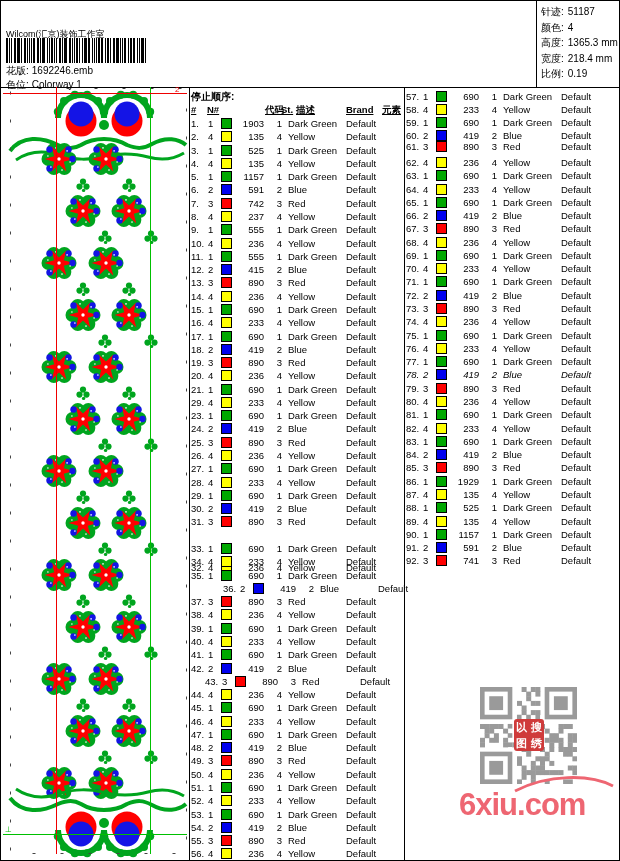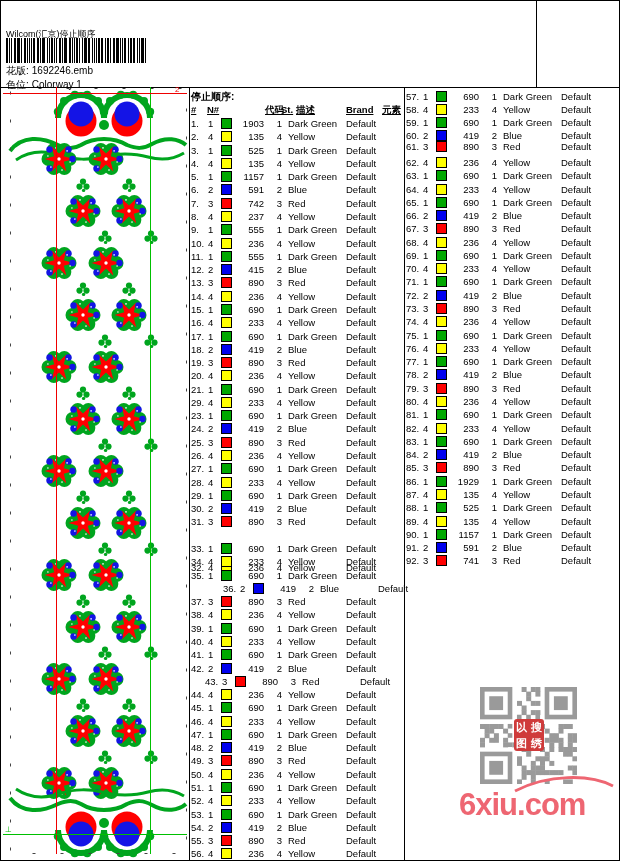--- a/index.html
+++ b/index.html
@@ -42,21 +42,21 @@
   .stamp{position:absolute;left:513px;top:718px;width:30px;height:32px;background:#cf3b3b;border-radius:3px;
          display:grid;grid-template-columns:1fr 1fr;align-items:center;justify-items:center;
          color:#fff;font-size:11px;line-height:15px;font-weight:bold;}
   #wm-svg{position:absolute;left:452px;top:768px;}
 </style>
 </head>
 <body>
 
 <div class="page">
 
-  <div class="studio">Wilcom(汇京)停止顺序</div>
+  <div class="studio">Wilcom(汇京)装饰工作室</div>
   <svg id="barcode" width="148" height="25" viewBox="0 0 148 25">
       <rect x="0" y="0" width="2" height="25" fill="#000"></rect>
       <rect x="3" y="0" width="1" height="25" fill="#000"></rect>
       <rect x="5" y="0" width="1" height="25" fill="#000"></rect>
       <rect x="8" y="0" width="2" height="25" fill="#000"></rect>
       <rect x="11" y="0" width="3" height="25" fill="#000"></rect>
       <rect x="15" y="0" width="1" height="25" fill="#000"></rect>
       <rect x="18" y="0" width="2" height="25" fill="#000"></rect>
       <rect x="21" y="0" width="1" height="25" fill="#000"></rect>
       <rect x="23" y="0" width="1" height="25" fill="#000"></rect>
@@ -102,20 +102,27 @@
       <rect x="135" y="0" width="3" height="25" fill="#000"></rect>
       <rect x="139" y="0" width="1" height="25" fill="#000"></rect>
     </svg>
   <div class="meta1">
     <span>花版:</span><span>1692246.emb</span>
   </div>
   <div class="meta2">
     <span>色位:</span><span>Colorway 1</span>
   </div>
 
+  <div class="info-panel" id="info-panel">
+      <div class="info-line"><span class="il">针迹:</span><span class="iv">51187</span></div>
+      <div class="info-line"><span class="il">颜色:</span><span class="iv">4</span></div>
+      <div class="info-line"><span class="il">高度:</span><span class="iv">1365.3 mm</span></div>
+      <div class="info-line"><span class="il">宽度:</span><span class="iv">218.4 mm</span></div>
+      <div class="info-line"><span class="il">比例:</span><span class="iv">0.19</span></div>
+    </div>
 
   <div class="hline" style="left:0;top:86px;width:620px;"></div>
   <div class="vline" style="left:535px;top:0;height:86px;"></div>
   <div class="vline" style="left:188px;top:86px;height:775px;"></div>
   <div class="vline" style="left:403px;top:86px;height:775px;"></div>
 
   <svg id="design-svg" width="187" height="775" viewBox="0 0 187 775">
       <path d="M8,64 C20,48 40,50 56,58 C66,62 72,62 79,58 C92,50 112,50 125,58 C135,62 141,62 150,57 C164,49 177,52 184,58" stroke="#00a51e" stroke-width="4" fill="none"></path>
       <path d="M14,73 C30,62 46,64 60,69 C72,73 88,73 100,70 C114,66 132,66 146,70 C160,74 172,72 182,66" stroke="#00a51e" stroke-width="3" fill="none"></path>
       <path d="M56,31 A23,23 0 0 1 102,31" stroke="#00a51e" stroke-width="6" fill="none"></path>
@@ -1533,21 +1540,21 @@
         </div>
         <div class="seq-row" style="top: 355.1px;">
           <span class="c-num">77.</span>
           <span class="c-needle">1</span>
           <span class="c-chip" style="background: rgb(0, 168, 0);"></span>
           <span class="c-st">690</span>
           <span class="c-code">1</span>
           <span class="c-desc">Dark Green</span>
           <span class="c-brand">Default</span>
         </div>
-        <div class="seq-row" style="top: 368.4px;">
+        <div class="seq-row" style="top: 368.4px; font-style: italic;">
           <span class="c-num">78.</span>
           <span class="c-needle">2</span>
           <span class="c-chip" style="background: rgb(0, 0, 238);"></span>
           <span class="c-st">419</span>
           <span class="c-code">2</span>
           <span class="c-desc">Blue</span>
           <span class="c-brand">Default</span>
         </div>
         <div class="seq-row" style="top: 381.7px;">
           <span class="c-num">79.</span>

